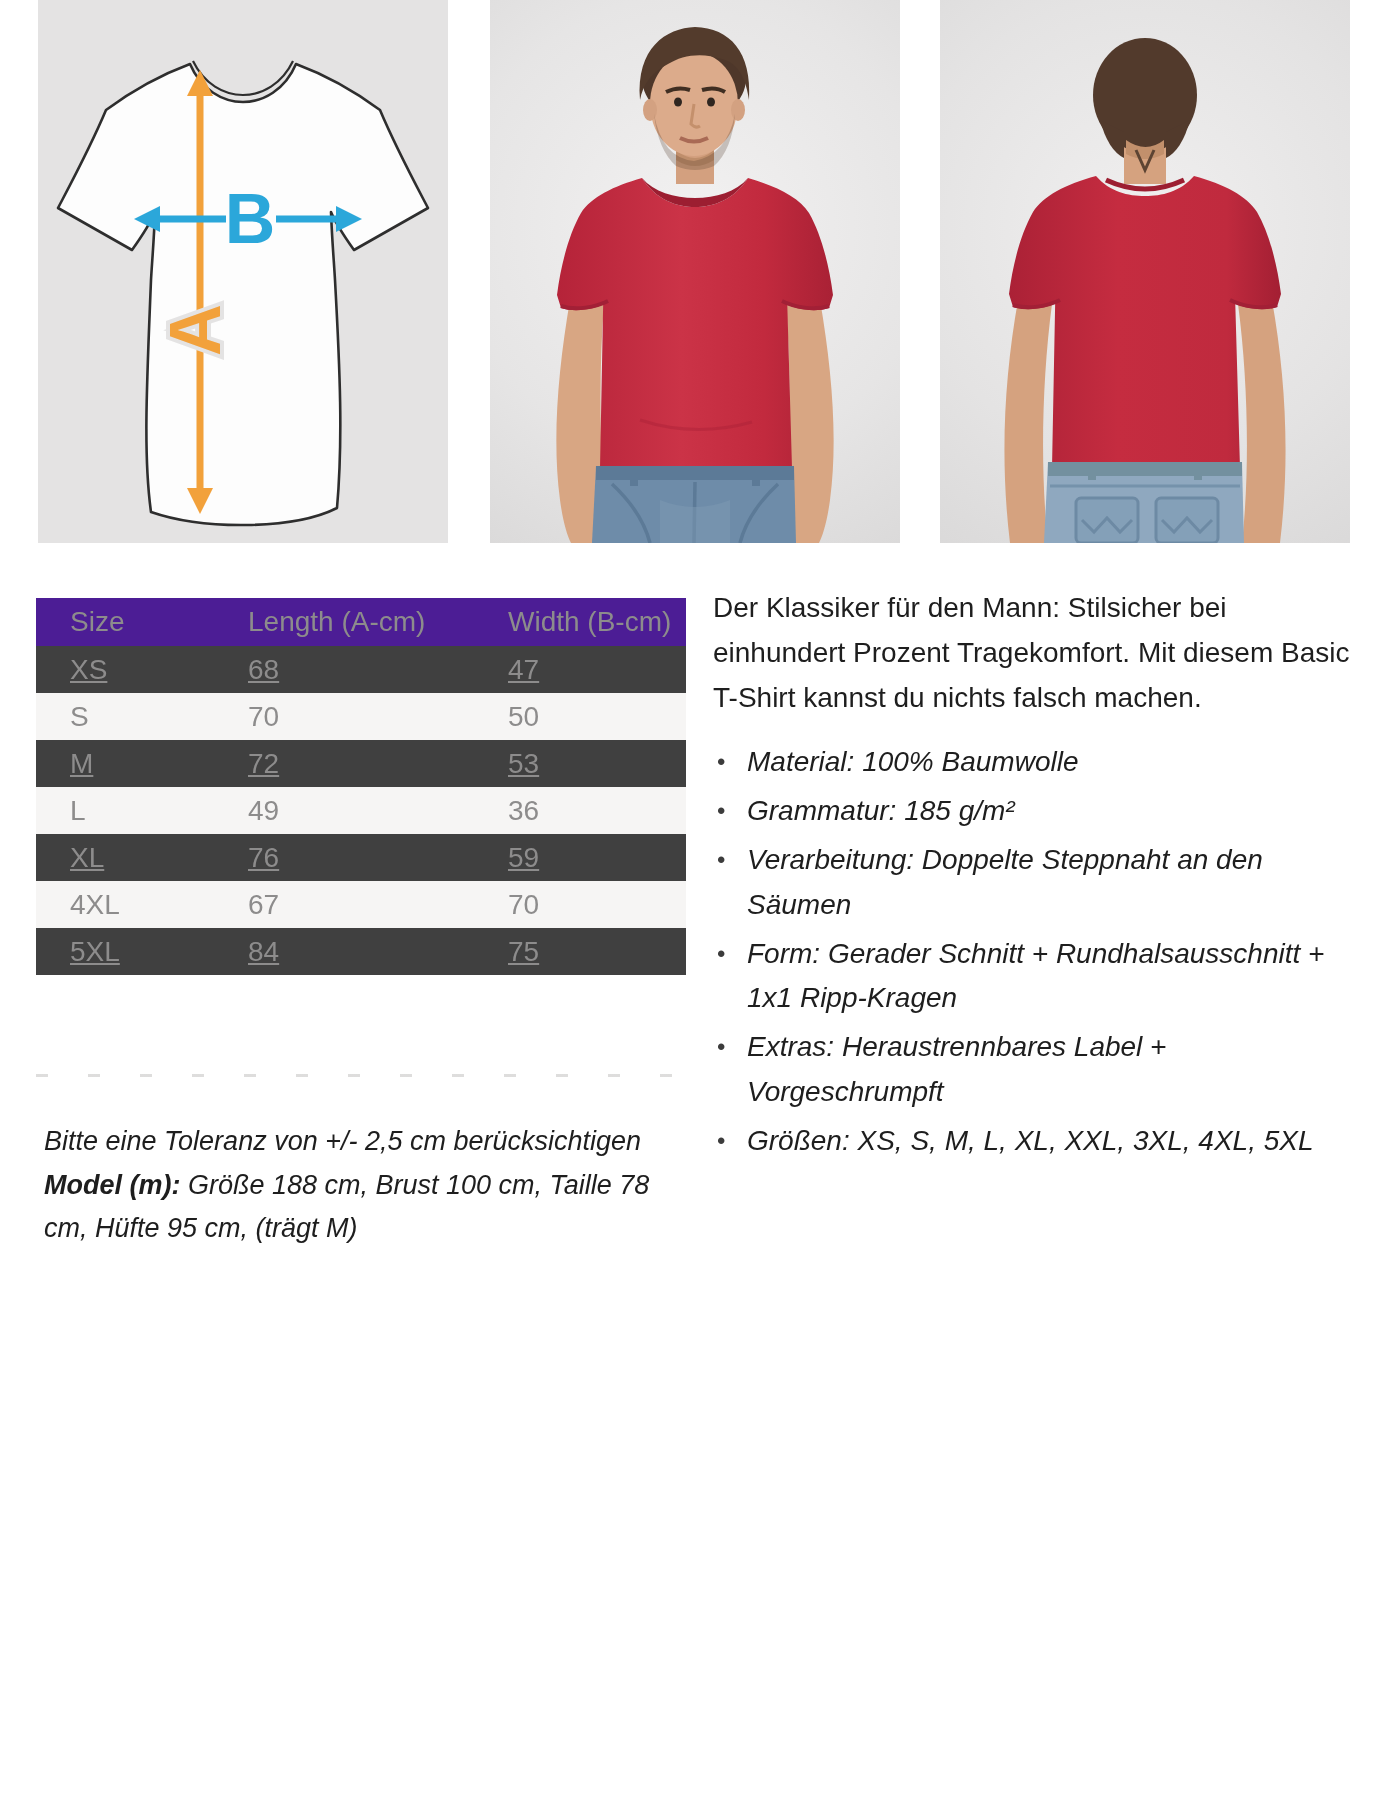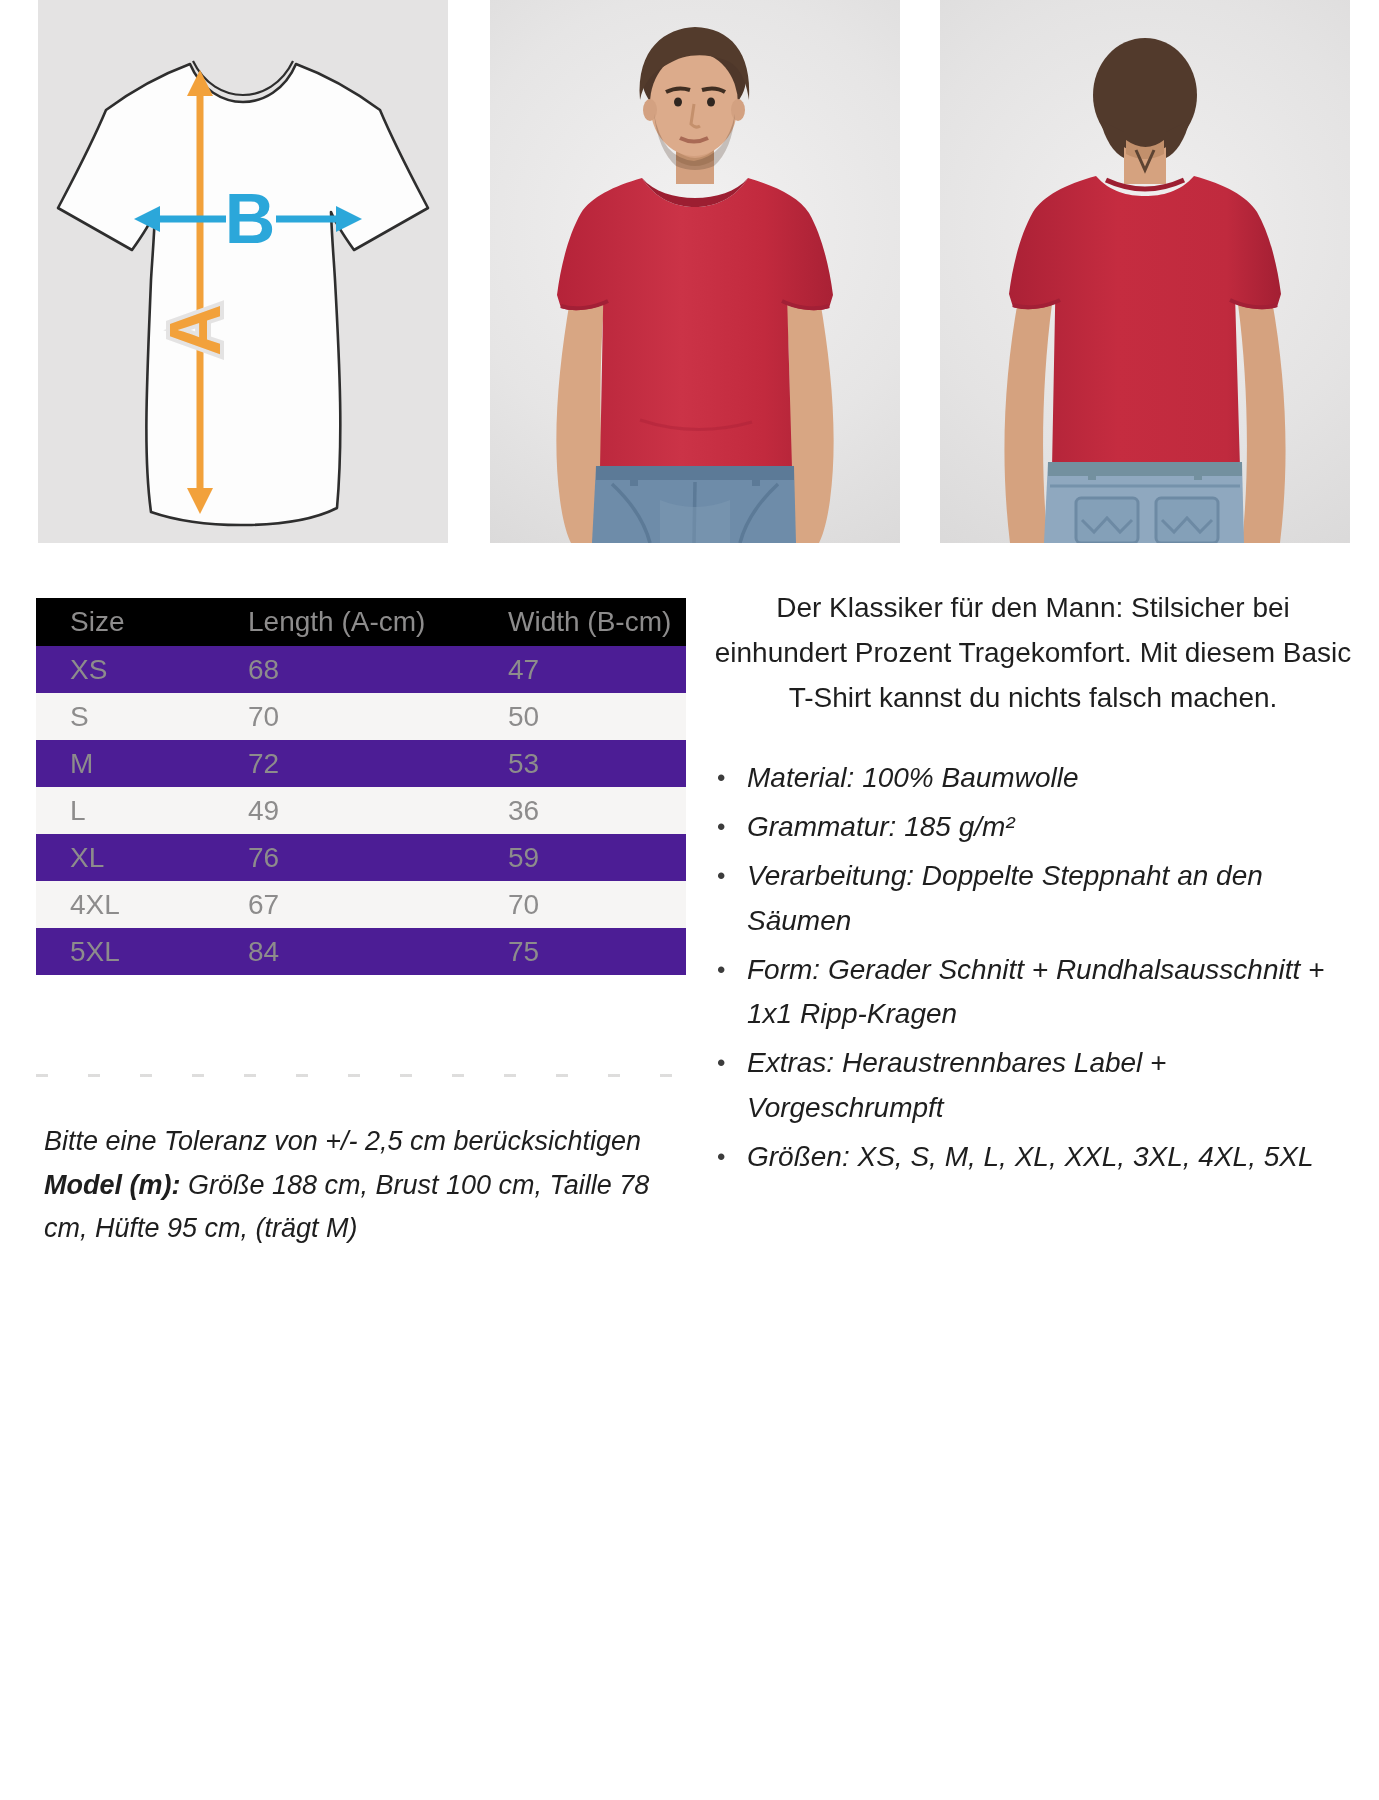--- a/index.html
+++ b/index.html
@@ -11,33 +11,33 @@
   
   .panel{position:absolute;top:0;height:543px;width:410px;overflow:hidden;}
   #panel-diagram{left:38px;background:#e4e3e3;}
   #panel-front{left:490px;background:radial-gradient(ellipse 120% 90% at 50% 42%,#f2f1f1 0%,#e6e5e5 48%,#d2d1d1 100%);}
   #panel-back{left:940px;background:radial-gradient(ellipse 120% 90% at 50% 42%,#f0efef 0%,#e4e3e3 48%,#d3d2d2 100%);}
   .panel svg{display:block;width:410px;height:543px;}
   
   #size-table{position:absolute;left:36px;top:598px;width:650px;font-size:28px;color:#8d8c8c;}
   .t-row{display:grid;grid-template-columns:178px 260px 1fr;align-items:center;
          height:47px;padding-left:34px;box-sizing:border-box;}
-  .t-row.head{height:48px;background:#000000;}
-  .t-row.odd{background:#4c1d95;}
+  .t-row.head{height:48px;background:#4c1d95;}
+  .t-row.odd{background:#404040;text-decoration:underline;}
   .t-row.even{background:#f6f5f4;}
   #table-artifact{position:absolute;left:36px;top:1074px;width:650px;height:3px;
     background:repeating-linear-gradient(90deg,#cccbca 0 12px,transparent 12px 52px);
     opacity:.65;}
   
   #notes{position:absolute;left:44px;top:1120px;width:620px;font-size:27px;line-height:1.62;font-style:italic;}
   #notes .model-label{font-weight:bold;}
   
   #description{position:absolute;left:713px;top:586px;width:640px;font-size:28px;line-height:1.6;
     hyphens:auto;-webkit-hyphens:auto;}
-  #description p{margin:0 0 36px 0;text-align:center;}
+  #description p{margin:0 0 20px 0;}
   #description ul{list-style:none;margin:0;padding:0;}
   #description li{display:flex;margin:0 0 4px 0;}
   #description li .dot{flex:0 0 34px;color:#3c3c3c;font-size:24px;line-height:44px;padding-left:4px;box-sizing:border-box;}
   #description li .li-text{flex:1;font-style:italic;}
 </style>
 </head>
 <body>
 
 <div class="panel" id="panel-diagram">
   <svg viewBox="0 0 410 543">

